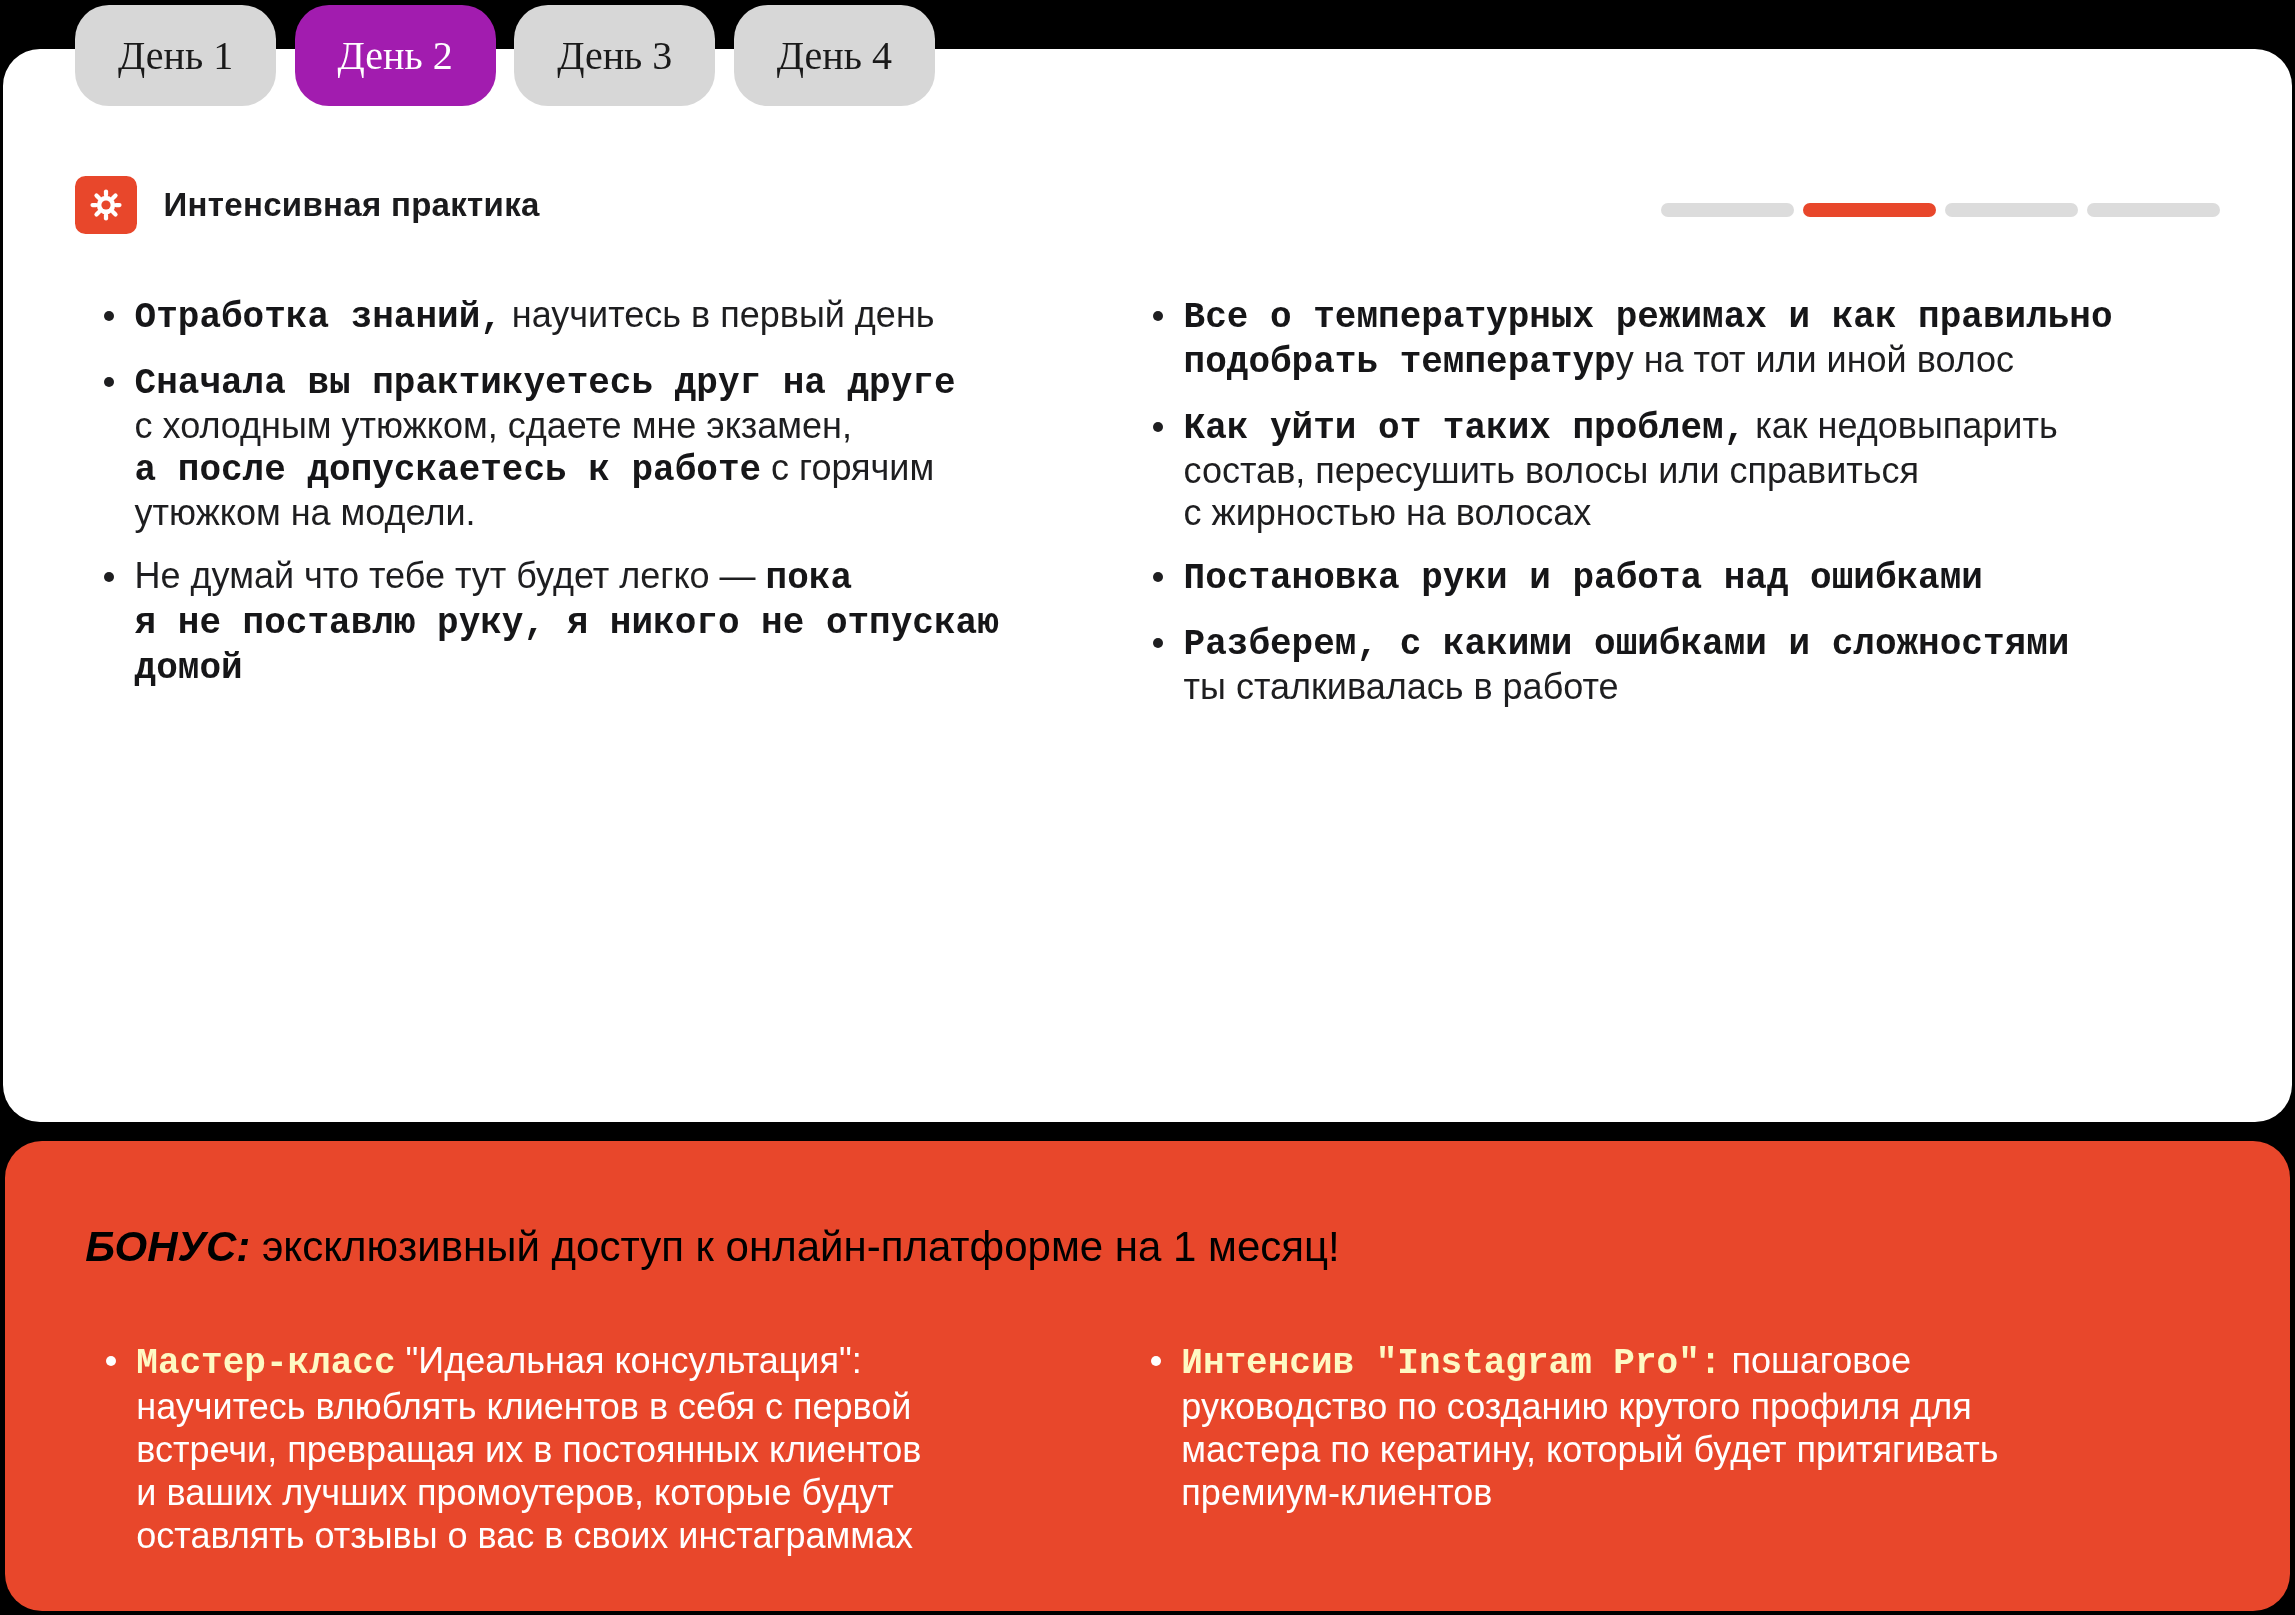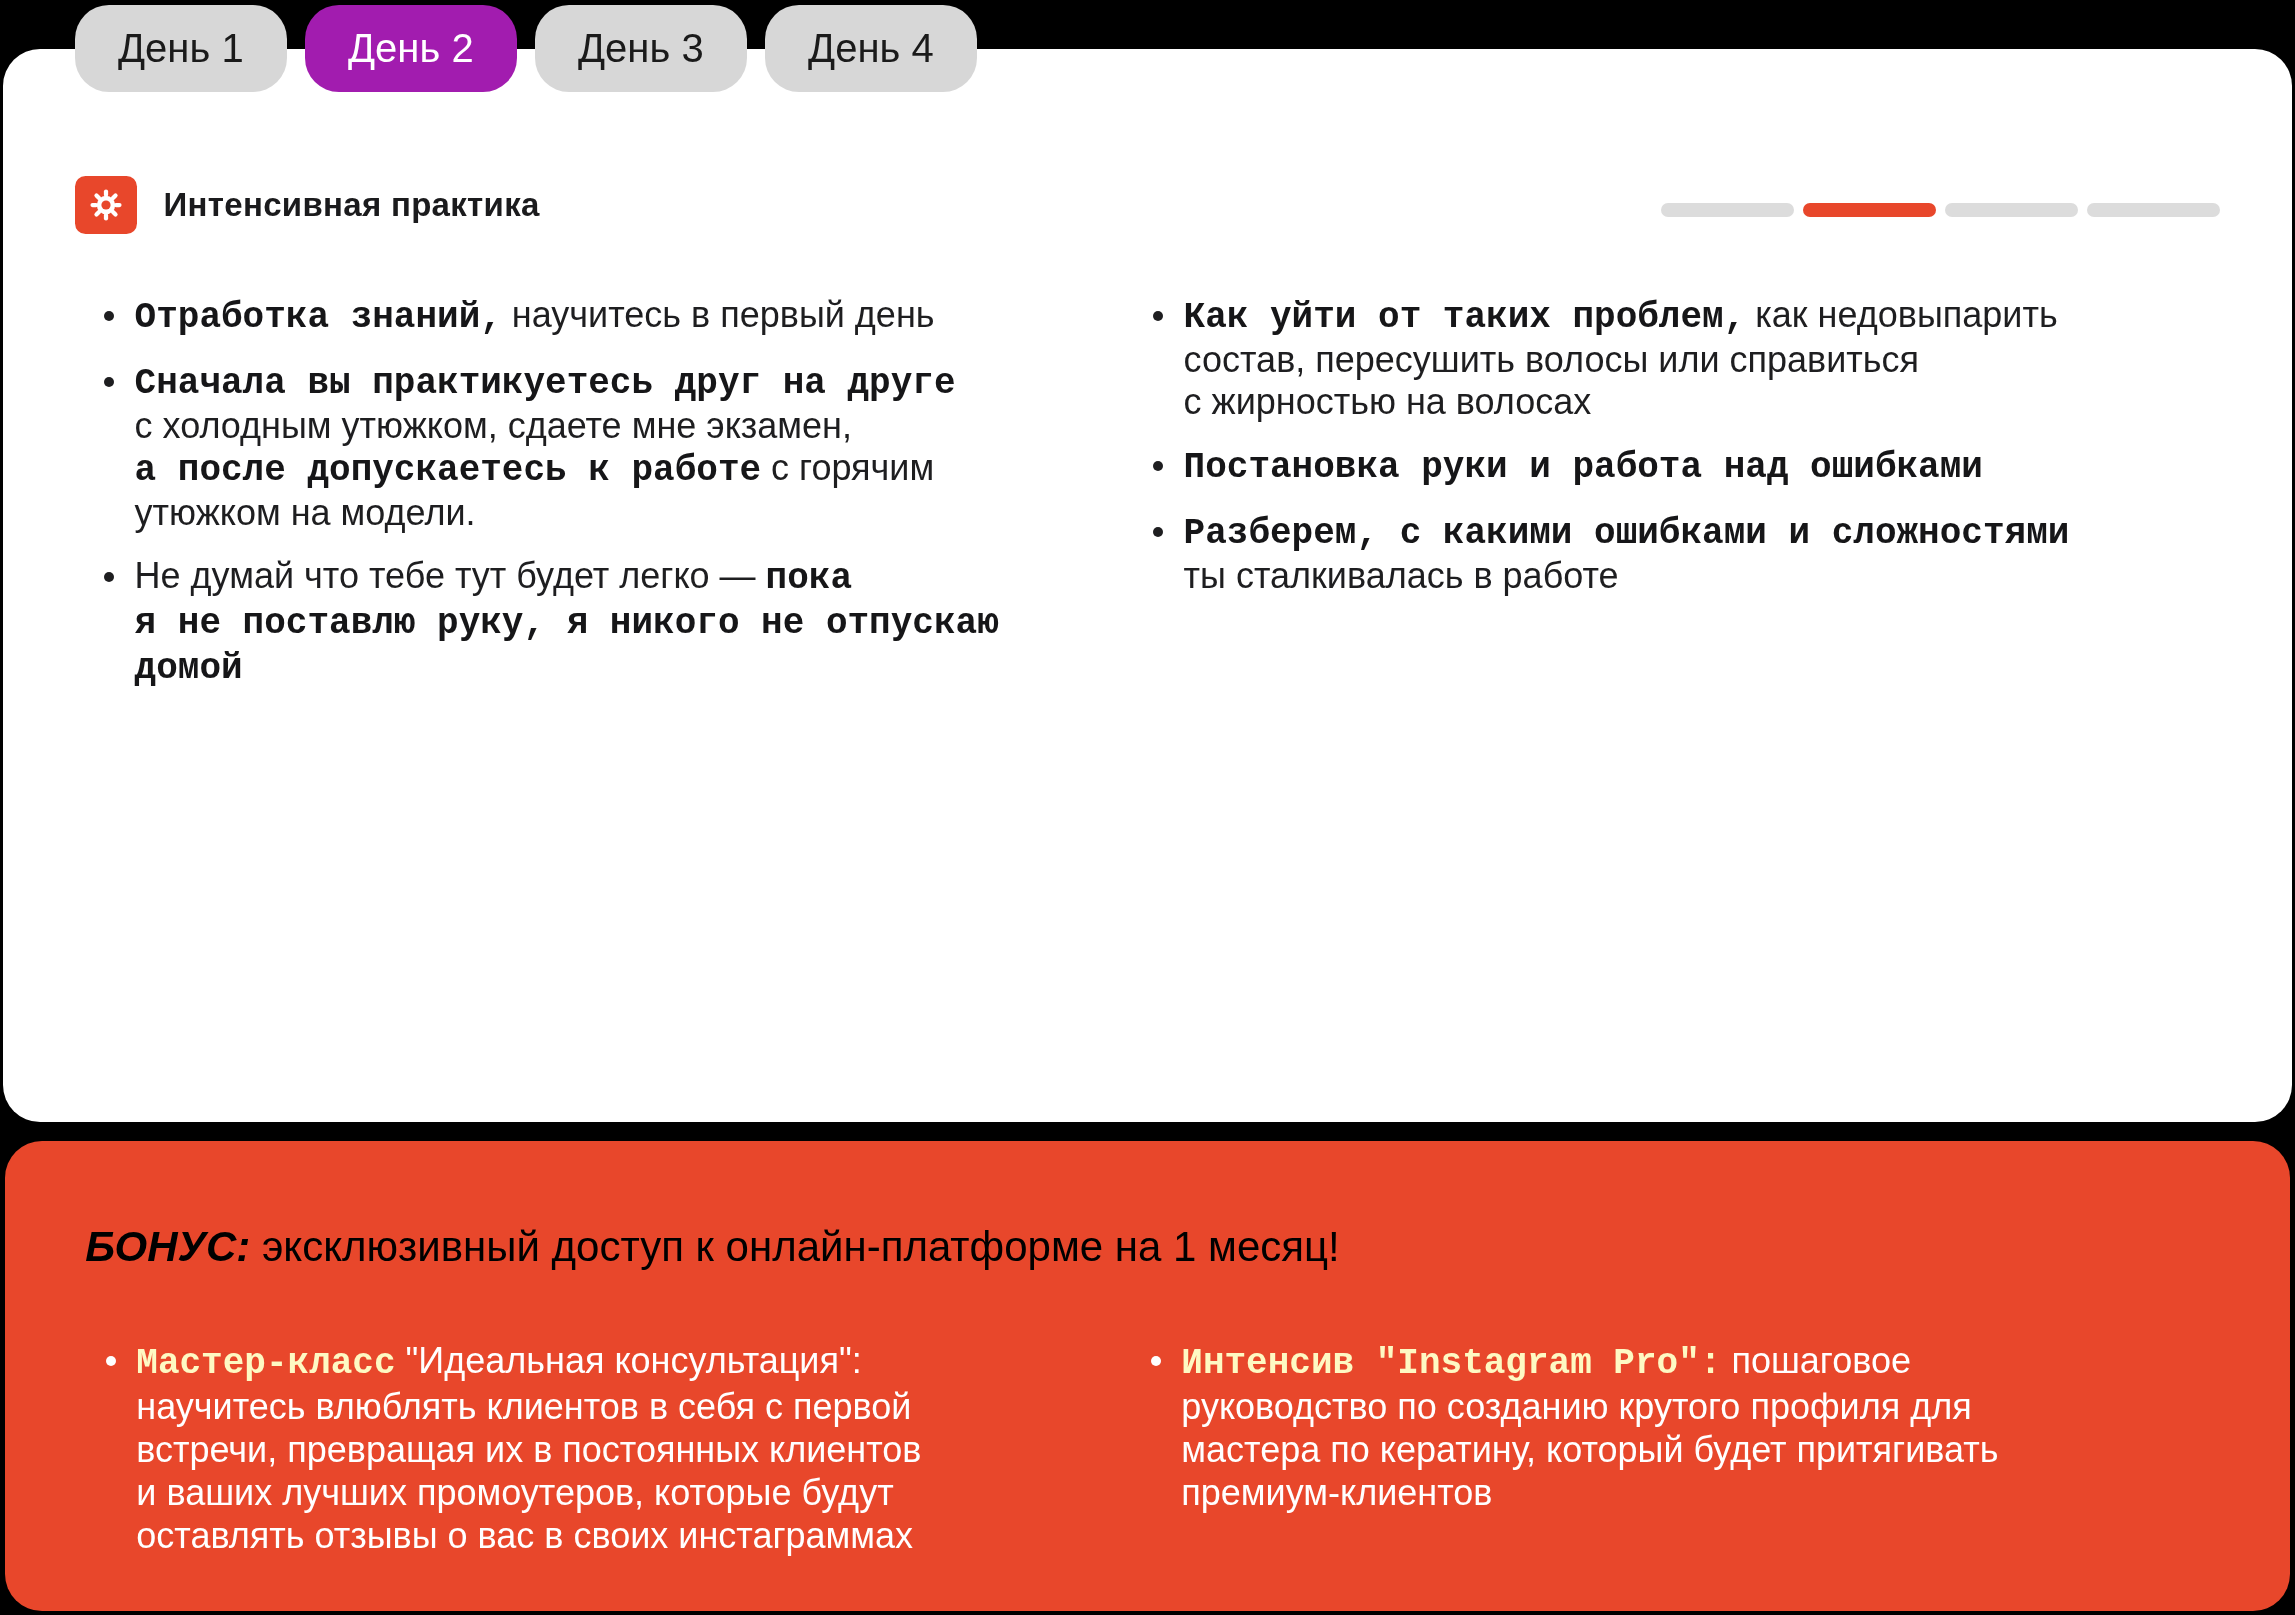--- a/index.html
+++ b/index.html
@@ -6,23 +6,23 @@
   html,body { background:#000; }
   body {
     width:2295px; height:1616px; position:relative; overflow:hidden;
     font-family:"Liberation Sans", sans-serif; color:#1c1c1e;
   }
   
   .tabs {
     position:absolute; left:75px; top:5.3px; display:flex; gap:18.4px; z-index:3;
   }
   .tab {
-    height:87px; padding:0 43px; border:none; border-radius:34px;
+    height:101px; padding:0 43px; border:none; border-radius:34px;
     background:#D7D7D7; color:#1a1a1a; font-size:40px;
-    font-family:Liberation Sans, sans-serif;
+    font-family:Liberation Serif, serif;
     display:flex; align-items:center; justify-content:center; cursor:pointer;
   }
   .tab.active { background:#a21caf; color:#ffffff; }
   
   .card {
     position:absolute; left:2.6px; right:2.6px; top:49px; height:1073px;
     background:#ffffff; border-radius:37px; z-index:1;
   }
   .icon-box {
     position:absolute; left:72px; top:127px; width:62px; height:58px;
@@ -115,20 +115,22 @@
         <li><strong>Отработка знаний,</strong><span> научитесь в первый день</span></li>
         <li><strong>Сначала вы практикуетесь друг на друге</strong><span>
 с холодным утюжком, сдаете мне экзамен,
 </span><strong>а после допускаетесь к работе</strong><span> с горячим
 утюжком на модели.</span></li>
         <li><span>Не думай что тебе тут будет легко — </span><strong>пока
 я не поставлю руку, я никого не отпускаю
 домой</strong></li>
       </ul>
     <ul class="bullets">
+        <li><strong>Все о температурных режимах и как правильно
+подобрать температур</strong><span>у на тот или иной волос</span></li>
         <li><strong>Как уйти от таких проблем,</strong><span> как недовыпарить
 состав, пересушить волосы или справиться
 с жирностью на волосах</span></li>
         <li><strong>Постановка руки и работа над ошибками</strong></li>
         <li><strong>Разберем, с какими ошибками и сложностями</strong><span>
 ты сталкивалась в работе</span></li>
       </ul>
   </div>
 </div>
 

